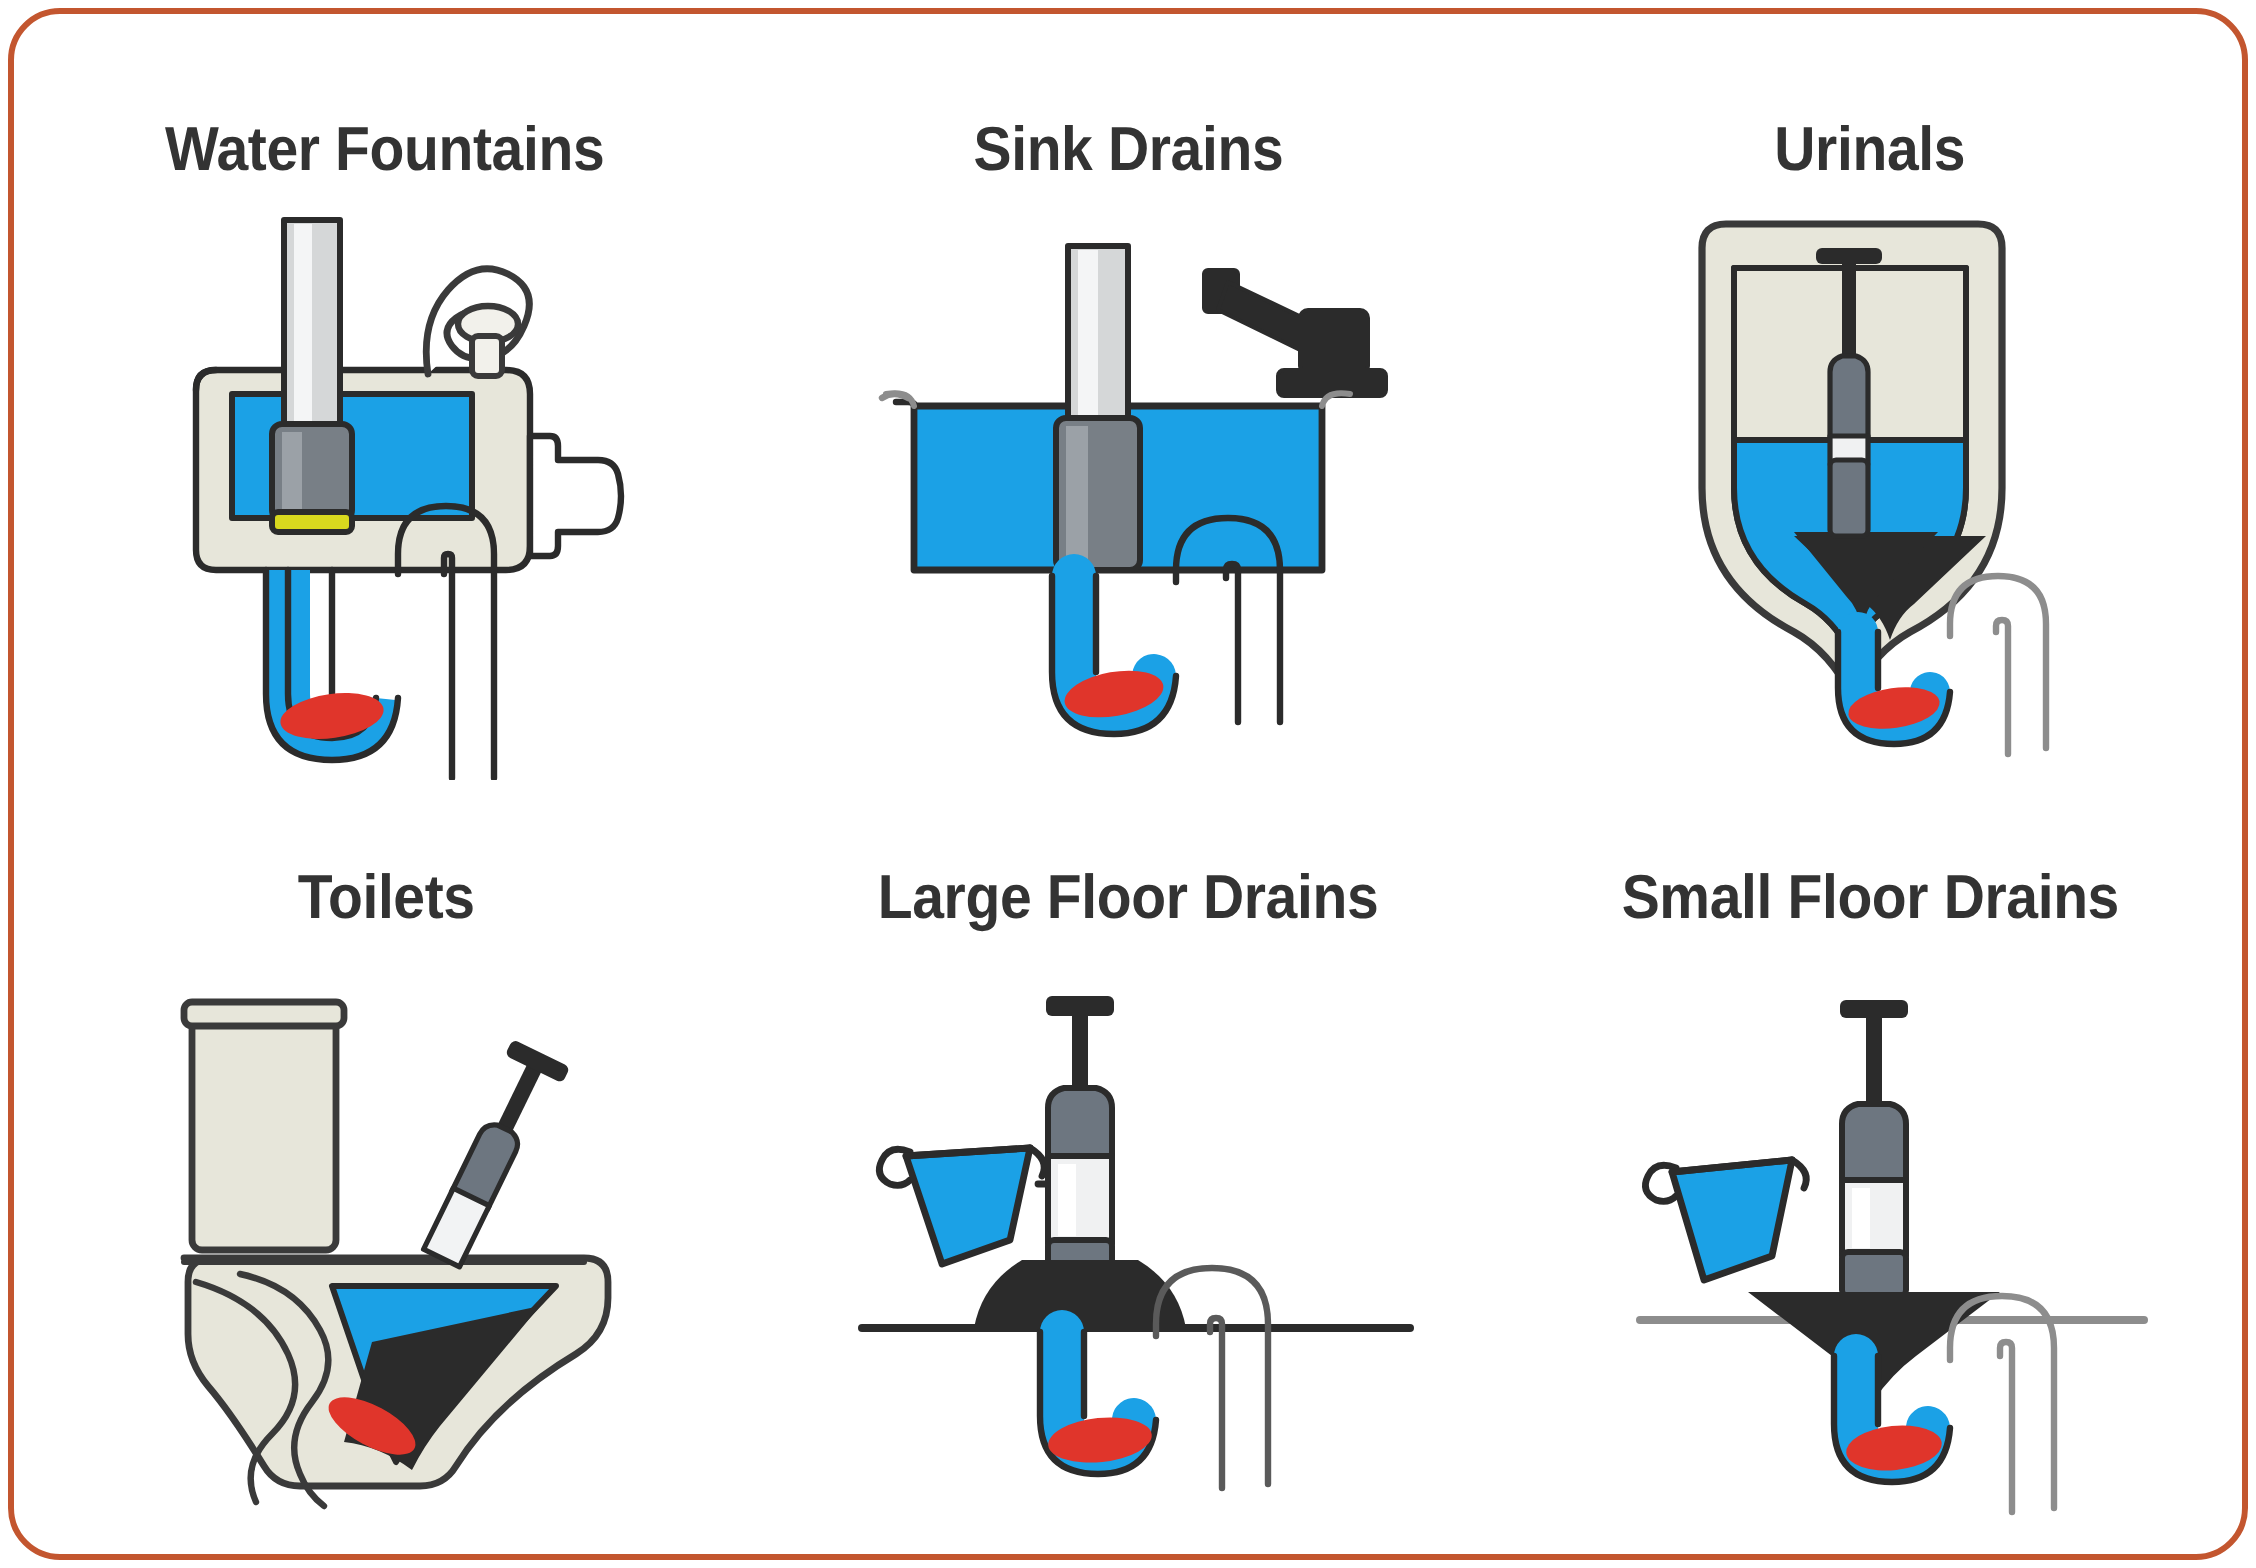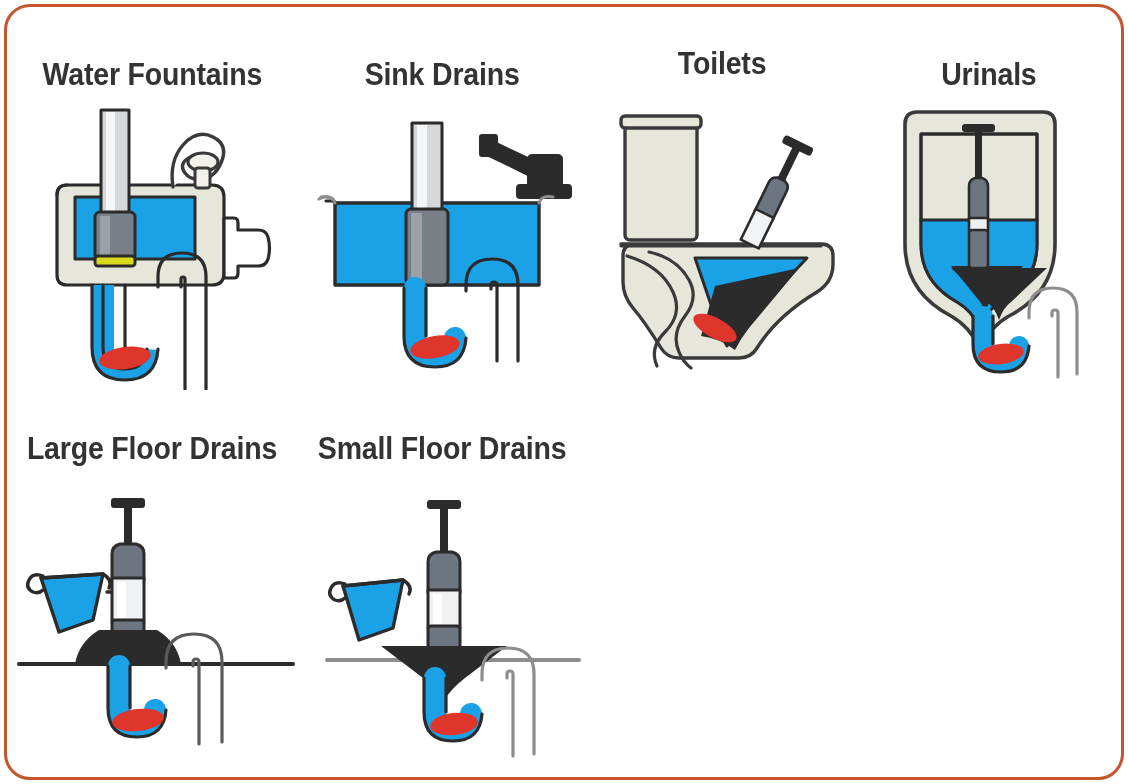--- a/index.html
+++ b/index.html
@@ -24,21 +24,21 @@
     height: 776px;
     box-sizing: border-box;
     border: 3px solid #c3562f;
     border-radius: 26px;
     background: #ffffff;
   }
   .grid {
     position: absolute;
     left: 0; top: 0; right: 0; bottom: 0;
     display: grid;
-    grid-template-columns: repeat(4, 1fr);
+    grid-template-columns: repeat(3, 1fr);
     grid-template-rows: repeat(2, 1fr);
   }
   .cell {
     position: relative;
     display: flex;
     flex-direction: column;
     align-items: center;
   }
   .cell-title {
     font-family: "Liberation Sans Narrow", "Liberation Sans", sans-serif;
@@ -147,20 +147,57 @@
 
               <ellipse cx="133" cy="234" rx="25" ry="11" fill="#e0352b" stroke="none" transform="rotate(-10 133 234)"></ellipse>
 
               <path d="M164 178 v-6 q0 -26 26 -26 q26 0 26 26 v76" fill="none" stroke="#2b2b2b" stroke-width="3.2"></path>
               <path d="M189 176 v-4 q0 -3 3 -3 q3 0 3 3 v76" fill="none" stroke="#2b2b2b" stroke-width="3.2"></path>
             </g>
           </svg>
         </div>
       </div>
 
+      <div class="cell r1">
+        <div class="cell-title">Urinals</div>
+        <div class="art">
+          <svg width="260" height="290" viewBox="0 0 260 290">
+            <g stroke="#2b2b2b" stroke-width="3.2" stroke-linejoin="round" stroke-linecap="round" fill="none">
+
+              <path d="M46 24 q0 -12 12 -12 h126 q12 0 12 12 v120 q0 48 -46 72 q-18 10 -29 32 q-11 -22 -29 -32 q-46 -24 -46 -72 z" fill="#e7e6da" stroke="#3a3a3a" stroke-width="3.6"></path>
+
+              <path d="M62 34 h116 v110 q0 38 -36 58 q-14 8 -22 24 q-8 -16 -22 -24 q-36 -20 -36 -58 z" fill="#e7e6da" stroke="#2b2b2b" stroke-width="3"></path>
+
+              <path d="M62 120 h116 v24 q0 38 -36 58 q-14 8 -22 24 q-8 -16 -22 -24 q-36 -20 -36 -58 z" fill="#1ba1e6" stroke="none"></path>
+              <path d="M62 120 h116" stroke="#2b2b2b" stroke-width="3"></path>
+              <path d="M62 34 h116 v110 q0 38 -36 58 q-14 8 -22 24 q-8 -16 -22 -24 q-36 -20 -36 -58 z" fill="none" stroke="#2b2b2b" stroke-width="3"></path>
+
+              <path d="M92 168 h96 l-36 34 q-8 6 -12 18 q-4 -12 -12 -18 z" fill="#2b2b2b" stroke="none"></path>
+              <path d="M86 166 h72 l-30 32 q-6 6 -8 16 q-2 -10 -8 -16 z" fill="#2b2b2b" stroke="none" transform="translate(6 0)"></path>
+
+              <rect x="116" y="28" width="7" height="58" fill="#2b2b2b" stroke="none"></rect>
+              <rect x="103" y="24" width="33" height="8" rx="3" fill="#2b2b2b" stroke="none"></rect>
+
+              <path d="M110 86 q0 -6 6 -8 h7 q6 2 6 8 v34 h-19 z" fill="#6d7680" stroke="#2b2b2b" stroke-width="2.6"></path>
+              <rect x="110" y="118" width="19" height="14" fill="#f0f1f2" stroke="#2b2b2b" stroke-width="2.6"></rect>
+              <rect x="110" y="130" width="19" height="38" rx="3" fill="#6d7680" stroke="#2b2b2b" stroke-width="2.6"></rect>
+
+              <path d="M124 216 v28 q0 18 18 18 q16 0 18 -16" fill="none" stroke="#1ba1e6" stroke-width="20"></path>
+              <path d="M114 216 v28 q0 28 28 28 q26 0 28 -26" fill="none" stroke="#2b2b2b" stroke-width="3.2"></path>
+              <path d="M134 216 v28" fill="none" stroke="#2b2b2b" stroke-width="3.2"></path>
+
+              <ellipse cx="142" cy="254" rx="23" ry="10" fill="#e0352b" stroke="none" transform="rotate(-8 142 254)"></ellipse>
+
+              <path d="M170 218 v-6 q0 -24 24 -24 q24 0 24 24 v62" fill="none" stroke="#8d8d8d" stroke-width="3.2"></path>
+              <path d="M193 216 v-3 q0 -3 3 -3 q3 0 3 3 v64" fill="none" stroke="#8d8d8d" stroke-width="3.2"></path>
+            </g>
+          </svg>
+        </div>
+      </div>
+
       <div class="cell r2">
         <div class="cell-title">Toilets</div>
         <div class="art">
           <svg width="270" height="265" viewBox="0 0 270 265">
             <g stroke="#2b2b2b" stroke-width="3.2" stroke-linejoin="round" stroke-linecap="round" fill="none">
 
               <rect x="38" y="18" width="72" height="116" rx="5" fill="#e7e6da" stroke="#3a3a3a" stroke-width="3.4"></rect>
               <rect x="34" y="10" width="80" height="12" rx="4" fill="#e7e6da" stroke="#3a3a3a" stroke-width="3.4"></rect>
 
               <path d="M34 138 h200 q12 0 12 12 v8 q0 18 -16 28 q-40 24 -60 56 q-6 10 -18 10 h-60 q-12 0 -18 -10 q-16 -26 -28 -40 q-10 -12 -10 -26 v-26 q0 -12 12 -12 z" fill="#e7e6da" stroke="#3a3a3a" stroke-width="3.4"></path>
@@ -175,57 +212,20 @@
                 <rect x="168" y="34" width="8" height="44" fill="#2b2b2b" stroke="none"></rect>
                 <rect x="156" y="28" width="32" height="9" rx="3" fill="#2b2b2b" stroke="none"></rect>
                 <path d="M162 78 q0 -6 6 -8 h8 q6 2 6 8 v32 h-20 z" fill="#6d7680" stroke="#2b2b2b" stroke-width="2.6"></path>
                 <rect x="162" y="108" width="20" height="34" fill="#f2f3f4" stroke="#2b2b2b" stroke-width="2.6"></rect>
               </g>
 
               <path d="M62 146 q28 6 40 28 q10 18 -4 36 q-14 18 -6 36 q4 10 12 16" fill="none" stroke="#3a3a3a" stroke-width="3.2"></path>
               <path d="M40 150 q34 10 46 36 q10 22 -8 40 q-16 16 -8 34" fill="none" stroke="#3a3a3a" stroke-width="3.2"></path>
 
               <ellipse cx="128" cy="222" rx="24" ry="10" fill="#e0352b" stroke="none" transform="rotate(28 128 222)"></ellipse>
-            </g>
-          </svg>
-        </div>
-      </div>
-
-      <div class="cell r1">
-        <div class="cell-title">Urinals</div>
-        <div class="art">
-          <svg width="260" height="290" viewBox="0 0 260 290">
-            <g stroke="#2b2b2b" stroke-width="3.2" stroke-linejoin="round" stroke-linecap="round" fill="none">
-
-              <path d="M46 24 q0 -12 12 -12 h126 q12 0 12 12 v120 q0 48 -46 72 q-18 10 -29 32 q-11 -22 -29 -32 q-46 -24 -46 -72 z" fill="#e7e6da" stroke="#3a3a3a" stroke-width="3.6"></path>
-
-              <path d="M62 34 h116 v110 q0 38 -36 58 q-14 8 -22 24 q-8 -16 -22 -24 q-36 -20 -36 -58 z" fill="#e7e6da" stroke="#2b2b2b" stroke-width="3"></path>
-
-              <path d="M62 120 h116 v24 q0 38 -36 58 q-14 8 -22 24 q-8 -16 -22 -24 q-36 -20 -36 -58 z" fill="#1ba1e6" stroke="none"></path>
-              <path d="M62 120 h116" stroke="#2b2b2b" stroke-width="3"></path>
-              <path d="M62 34 h116 v110 q0 38 -36 58 q-14 8 -22 24 q-8 -16 -22 -24 q-36 -20 -36 -58 z" fill="none" stroke="#2b2b2b" stroke-width="3"></path>
-
-              <path d="M92 168 h96 l-36 34 q-8 6 -12 18 q-4 -12 -12 -18 z" fill="#2b2b2b" stroke="none"></path>
-              <path d="M86 166 h72 l-30 32 q-6 6 -8 16 q-2 -10 -8 -16 z" fill="#2b2b2b" stroke="none" transform="translate(6 0)"></path>
-
-              <rect x="116" y="28" width="7" height="58" fill="#2b2b2b" stroke="none"></rect>
-              <rect x="103" y="24" width="33" height="8" rx="3" fill="#2b2b2b" stroke="none"></rect>
-
-              <path d="M110 86 q0 -6 6 -8 h7 q6 2 6 8 v34 h-19 z" fill="#6d7680" stroke="#2b2b2b" stroke-width="2.6"></path>
-              <rect x="110" y="118" width="19" height="14" fill="#f0f1f2" stroke="#2b2b2b" stroke-width="2.6"></rect>
-              <rect x="110" y="130" width="19" height="38" rx="3" fill="#6d7680" stroke="#2b2b2b" stroke-width="2.6"></rect>
-
-              <path d="M124 216 v28 q0 18 18 18 q16 0 18 -16" fill="none" stroke="#1ba1e6" stroke-width="20"></path>
-              <path d="M114 216 v28 q0 28 28 28 q26 0 28 -26" fill="none" stroke="#2b2b2b" stroke-width="3.2"></path>
-              <path d="M134 216 v28" fill="none" stroke="#2b2b2b" stroke-width="3.2"></path>
-
-              <ellipse cx="142" cy="254" rx="23" ry="10" fill="#e0352b" stroke="none" transform="rotate(-8 142 254)"></ellipse>
-
-              <path d="M170 218 v-6 q0 -24 24 -24 q24 0 24 24 v62" fill="none" stroke="#8d8d8d" stroke-width="3.2"></path>
-              <path d="M193 216 v-3 q0 -3 3 -3 q3 0 3 3 v64" fill="none" stroke="#8d8d8d" stroke-width="3.2"></path>
             </g>
           </svg>
         </div>
       </div>
 
       <div class="cell r2">
         <div class="cell-title">Large Floor Drains</div>
         <div class="art">
           <svg width="290" height="272" viewBox="0 0 290 272">
             <g stroke="#2b2b2b" stroke-width="3.2" stroke-linejoin="round" stroke-linecap="round" fill="none">

